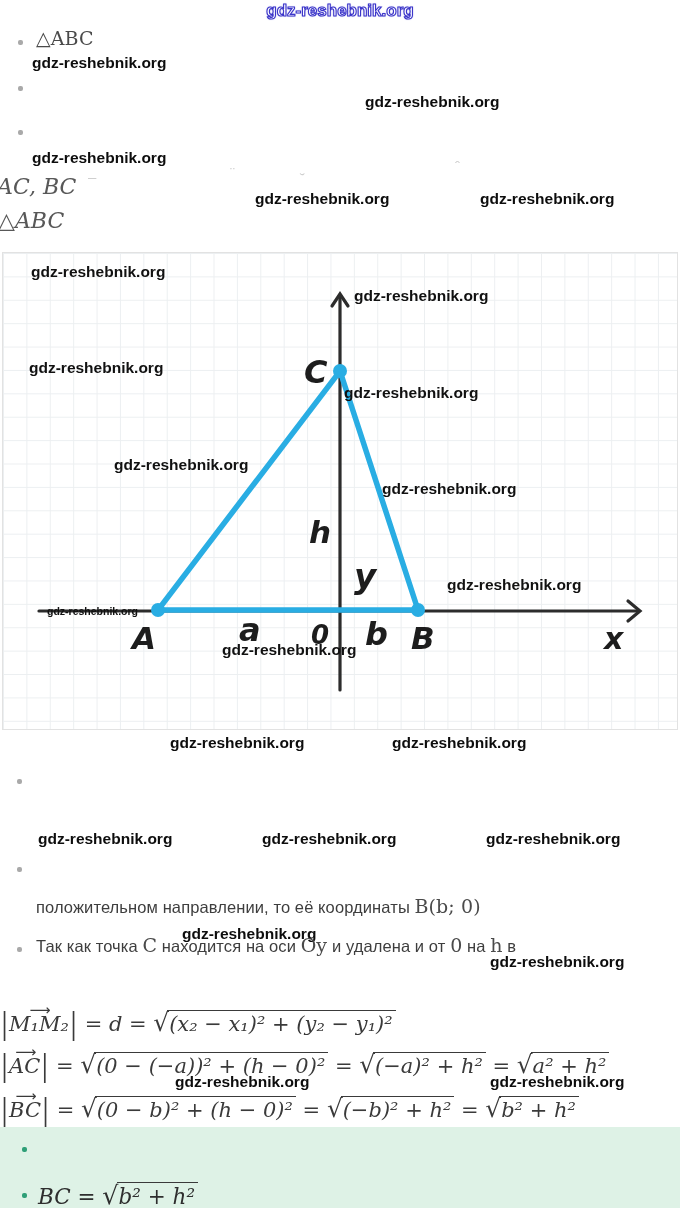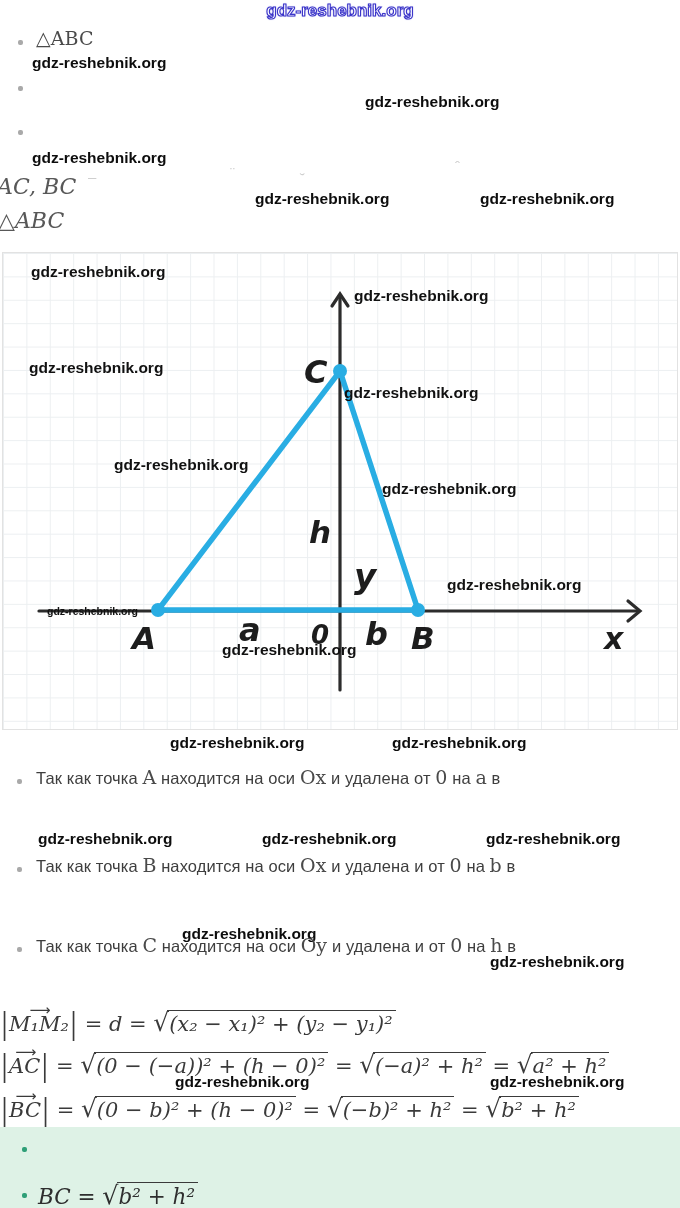--- a/index.html
+++ b/index.html
@@ -118,27 +118,26 @@
     <span class="wm" style="left:379px;top:227px">gdz-reshebnik.org</span>
     <span class="wm" style="left:444px;top:323px">gdz-reshebnik.org</span>
     <span class="wm small" style="left:44px;top:352px">gdz-reshebnik.org</span>
     <span class="wm" style="left:219px;top:388px">gdz-reshebnik.org</span>
   </div>
 
   <span class="wm" style="left:170px;top:734px">gdz-reshebnik.org</span>
   <span class="wm" style="left:392px;top:734px">gdz-reshebnik.org</span>
 
   <span class="dot" style="left:17px;top:779px"></span>
-  <div class="ru" style="left:36px;top:766px"><span class="txt">Так как точка </span><span class="m">A</span><span class="txt"> находится на оси </span><span class="m">Ox</span><span class="txt"> и удалена от </span><span class="m">0</span><span class="txt"> на </span><span class="m">a</span><span class="txt"> в</span></div>
   <span class="wm" style="left:38px;top:830px">gdz-reshebnik.org</span>
   <span class="wm" style="left:262px;top:830px">gdz-reshebnik.org</span>
   <span class="wm" style="left:486px;top:830px">gdz-reshebnik.org</span>
 
   <span class="dot" style="left:17px;top:867px"></span>
-  <div class="ru" style="left:36px;top:854px"><span class="txt">Так как точка </span><span class="m">B</span><span class="txt"> находится на оси </span><span class="m">Ox</span><span class="txt"> и удалена и от </span><span class="m">0</span><span class="txt"> на </span><span class="m">b</span><span class="txt"> в</span></div>
+  <div class="ru" style="left:36px;top:895px"><span class="txt">положительном направлении, то её координаты </span><span class="m">B(b;  0)</span></div>
 
   <span class="wm" style="left:182px;top:925px">gdz-reshebnik.org</span>
   <span class="dot" style="left:17px;top:947px"></span>
   <div class="ru" style="left:36px;top:934px"><span class="txt">Так как точка </span><span class="m">C</span><span class="txt"> находится на оси </span><span class="m">Oy</span><span class="txt"> и удалена и от </span><span class="m">0</span><span class="txt"> на </span><span class="m">h</span><span class="txt"> в</span></div>
   <span class="wm" style="left:490px;top:953px">gdz-reshebnik.org</span>
 
   <div class="formula" style="left:0;top:1002px"><span class="vec"><span class="vbar">|</span><span class="vbody"><span class="varrow">⟶</span><span class="m">M₁M₂</span></span><span class="vbar">|</span></span><span class="m"> = d = </span><span class="sq"><span class="rad">√</span><span class="rand m">(x₂ − x₁)² + (y₂ − y₁)²</span></span></div>
   <div class="formula" style="left:0;top:1044px"><span class="vec"><span class="vbar">|</span><span class="vbody"><span class="varrow">⟶</span><span class="m">AC</span></span><span class="vbar">|</span></span><span class="m"> = </span><span class="sq"><span class="rad">√</span><span class="rand m">(0 − (−a))² + (h − 0)²</span></span><span class="m"> = </span><span class="sq"><span class="rad">√</span><span class="rand m">(−a)² + h²</span></span><span class="m"> = </span><span class="sq"><span class="rad">√</span><span class="rand m">a² + h²</span></span></div>
   <span class="wm" style="left:175px;top:1073px">gdz-reshebnik.org</span>
   <span class="wm" style="left:490px;top:1073px">gdz-reshebnik.org</span>

